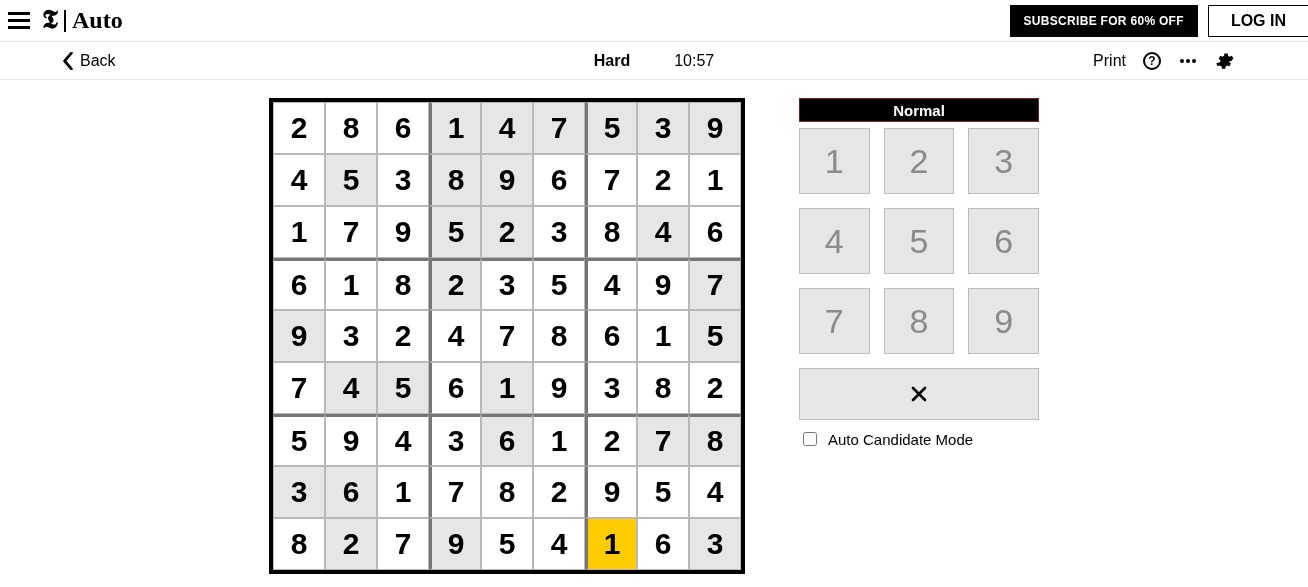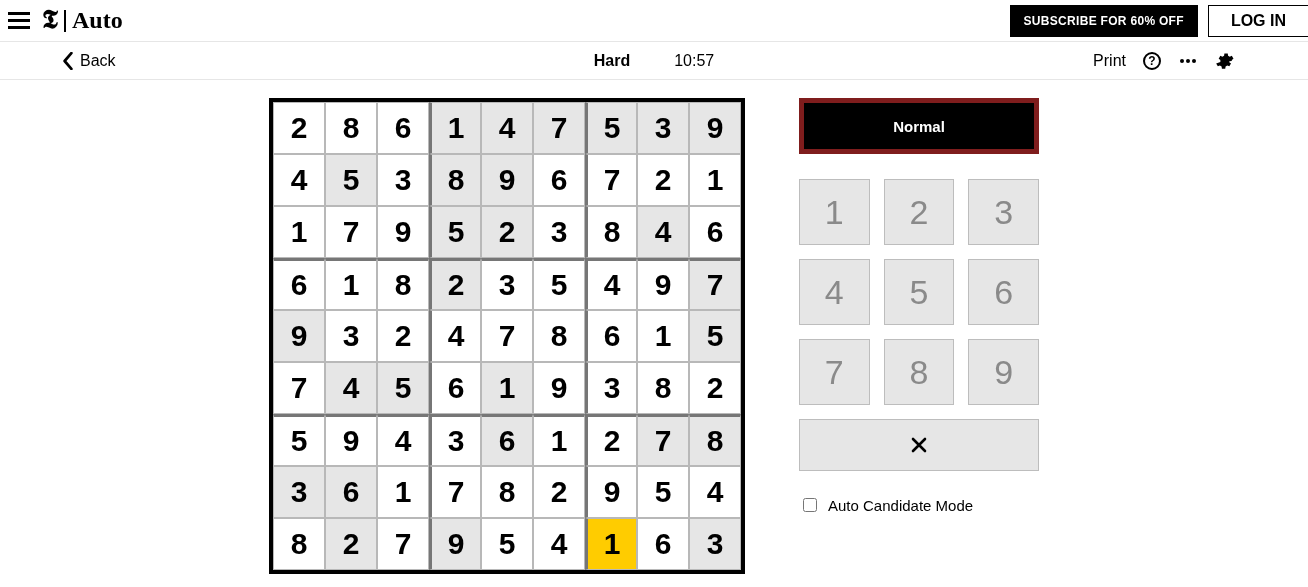--- a/index.html
+++ b/index.html
@@ -33,28 +33,28 @@
   
   .board{border:4px solid #000;display:grid;grid-template-columns:repeat(9,52px);grid-template-rows:repeat(9,52px);}
   .cell{border:1px solid #b8b8b8;display:flex;align-items:center;justify-content:center;font-size:30px;font-weight:700;font-family:Arial,Helvetica,sans-serif;user-select:none;cursor:pointer;}
   .cell.pf{background:#e6e6e6;} 
   .cell.sel{background:#ffcc00;}
   
   .cell.bt{border-top:3px solid #767676;}
   .cell.bl{border-left:3px solid #767676;}
   
   .panel{width:240px;}
-  .mode-tabs{display:flex;border:5px solid #7f1d1d;height:56px;margin-bottom:25px;}
+  .mode-tabs{display:flex;border:1px solid #7f1d1d;height:24px;margin-bottom:6px;}
   .mode-tab{flex:1;display:flex;align-items:center;justify-content:center;font-size:15px;cursor:pointer;}
   .mode-tab.active{background:#000;color:#fff;font-weight:700;}
   .keypad{display:grid;grid-template-columns:repeat(3,1fr);gap:14px;}
   .key{height:66px;background:#e6e6e6;border:1px solid #bdbdbd;display:flex;align-items:center;justify-content:center;font-size:34px;color:#8a8a8a;cursor:pointer;font-weight:400;}
   .key-x{height:52px;background:#e6e6e6;border:1px solid #bdbdbd;display:flex;align-items:center;justify-content:center;cursor:pointer;margin-top:14px;}
   .key-x svg{width:20px;height:20px;}
-  .auto{display:flex;align-items:center;gap:8px;margin-top:24px;font-size:15px;}
+  .auto{display:flex;align-items:center;gap:8px;margin-top:9px;font-size:15px;}
   .auto input{width:14px;height:14px;cursor:pointer;}
 </style>
 </head>
 <body>
 
 <div class="topbar">
   <div class="topbar-left">
     <div class="hamburger">
         <span></span>
         <span></span>

